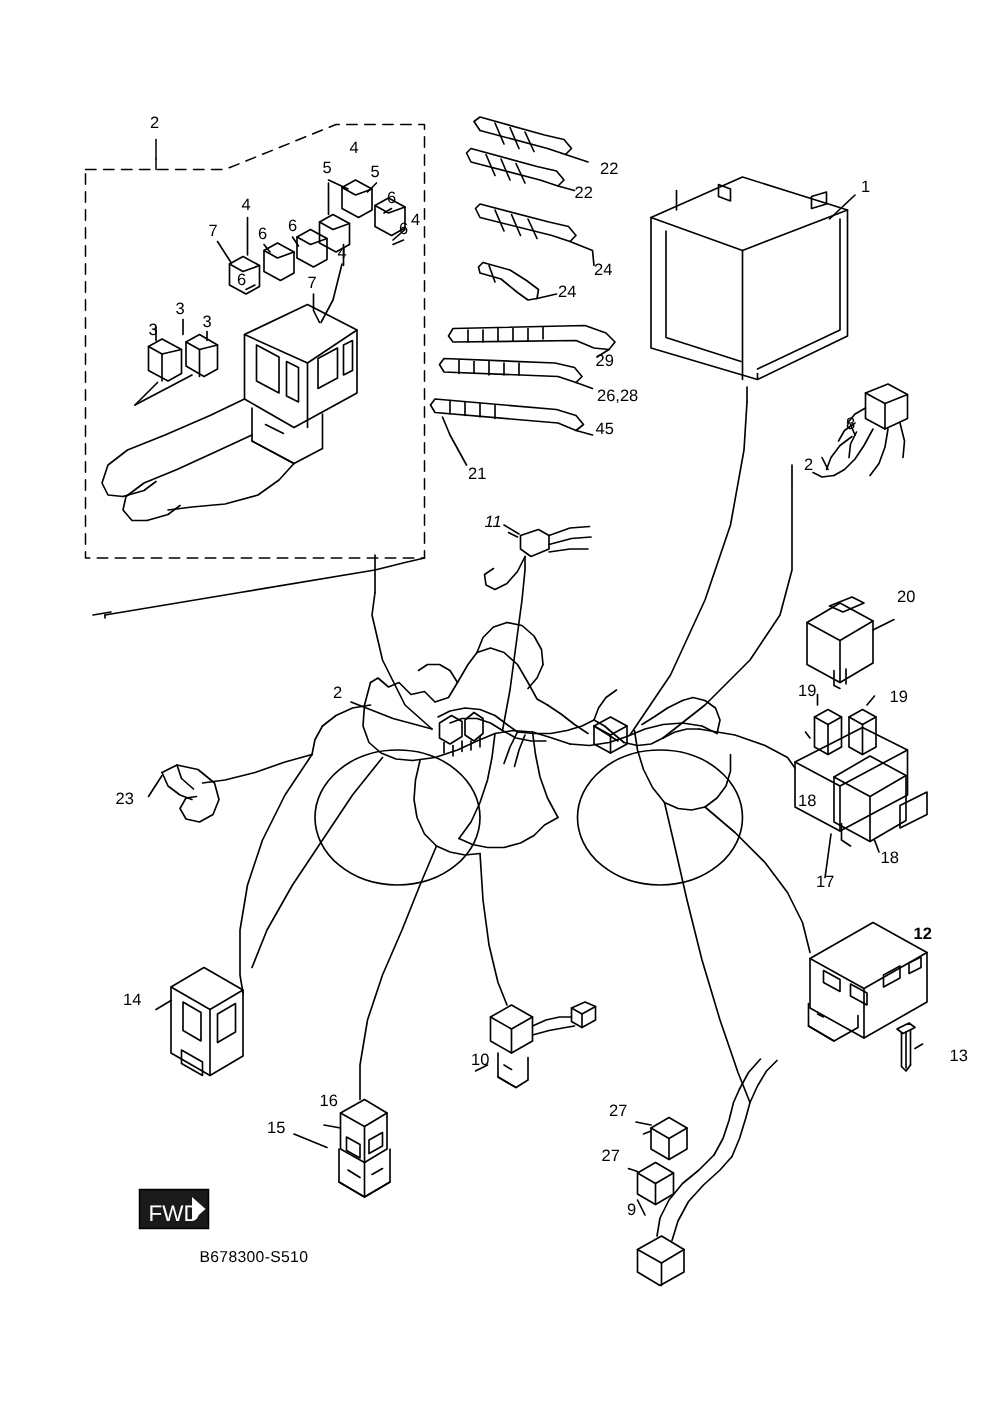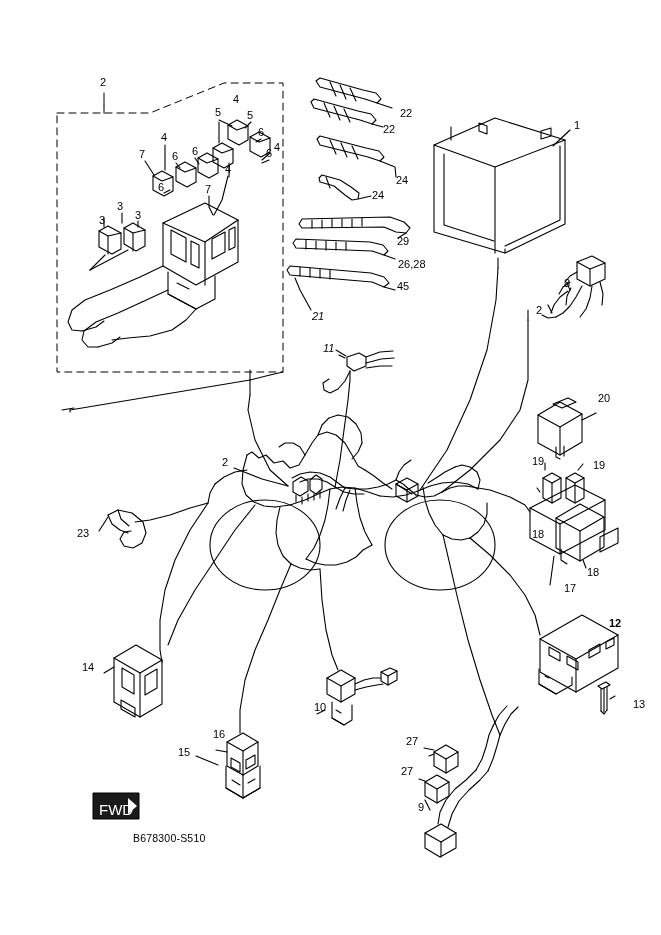--- a/index.html
+++ b/index.html
@@ -428,27 +428,27 @@
   <div class="callout" style="left:205px; top:184px;">7</div>
   <div class="callout" style="left:564px; top:278px;">8</div>
   <div class="callout" style="left:418px; top:802px;">9</div>
   <div class="callout" style="left:314px; top:702px;text-align:center;">10</div>
   <div class="callout" style="left:323px; top:343px;font-style:italic;">11</div>
   <div class="callout" style="left:609px; top:618px;font-weight:bold;">12</div>
   <div class="callout" style="left:611px; top:699px;margin-left:22px;">13</div>
   <div class="callout" style="left:82px;  top:662px;">14</div>
   <div class="callout" style="left:178px; top:747px;">15</div>
   <div class="callout" style="left:213px; top:729px;">16</div>
-  <div class="callout" style="left:564px; top:583px;">17</div>
+  <div class="callout" style="left:544px; top:583px;">17</div>
   <div class="callout" style="left:532px; top:529px;">18</div>
   <div class="callout" style="left:587px; top:567px;">18</div>
   <div class="callout" style="left:532px; top:456px;">19</div>
   <div class="callout" style="left:593px; top:460px;">19</div>
   <div class="callout" style="left:598px; top:393px;">20</div>
-  <div class="callout" style="left:312px; top:311px;font-style:italic;">21</div>
+  <div class="callout" style="left:312px; top:311px;">21</div>
   <div class="callout" style="left:400px; top:108px;">22</div>
   <div class="callout" style="left:383px; top:124px;">22</div>
   <div class="callout" style="left:77px;  top:528px;">23</div>
   <div class="callout" style="left:396px; top:175px;">24</div>
   <div class="callout" style="left:372px; top:190px;">24</div>
   <div class="callout" style="left:397px; top:281px;">45</div>
   <div class="callout" style="left:398px; top:259px;text-align:center;">26,28</div>
   <div class="callout" style="left:406px; top:736px;">27</div>
   <div class="callout" style="left:401px; top:766px;">27</div>
   <div class="callout" style="left:397px; top:236px;">29</div>

